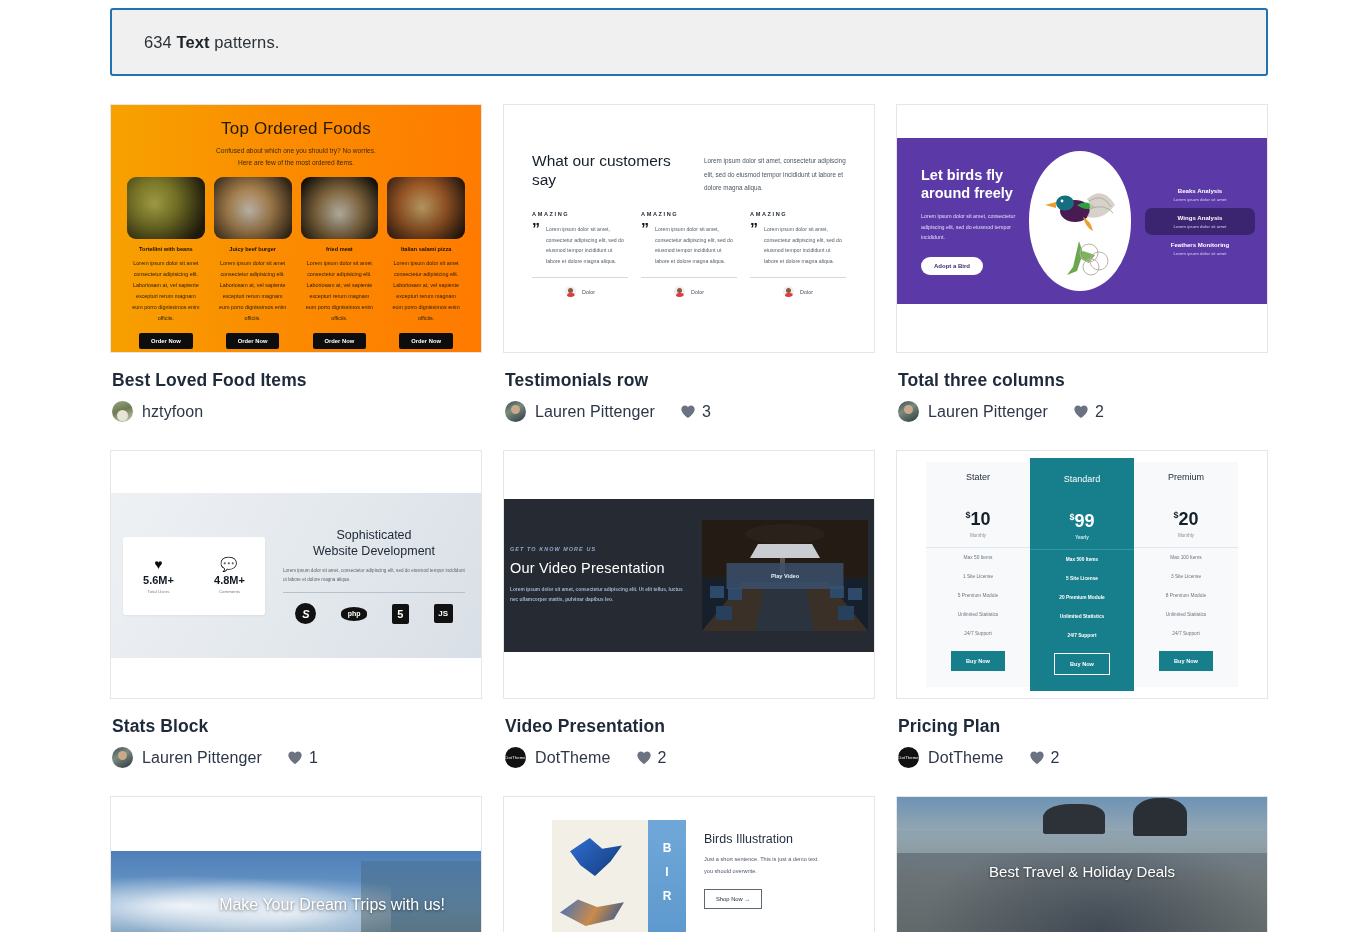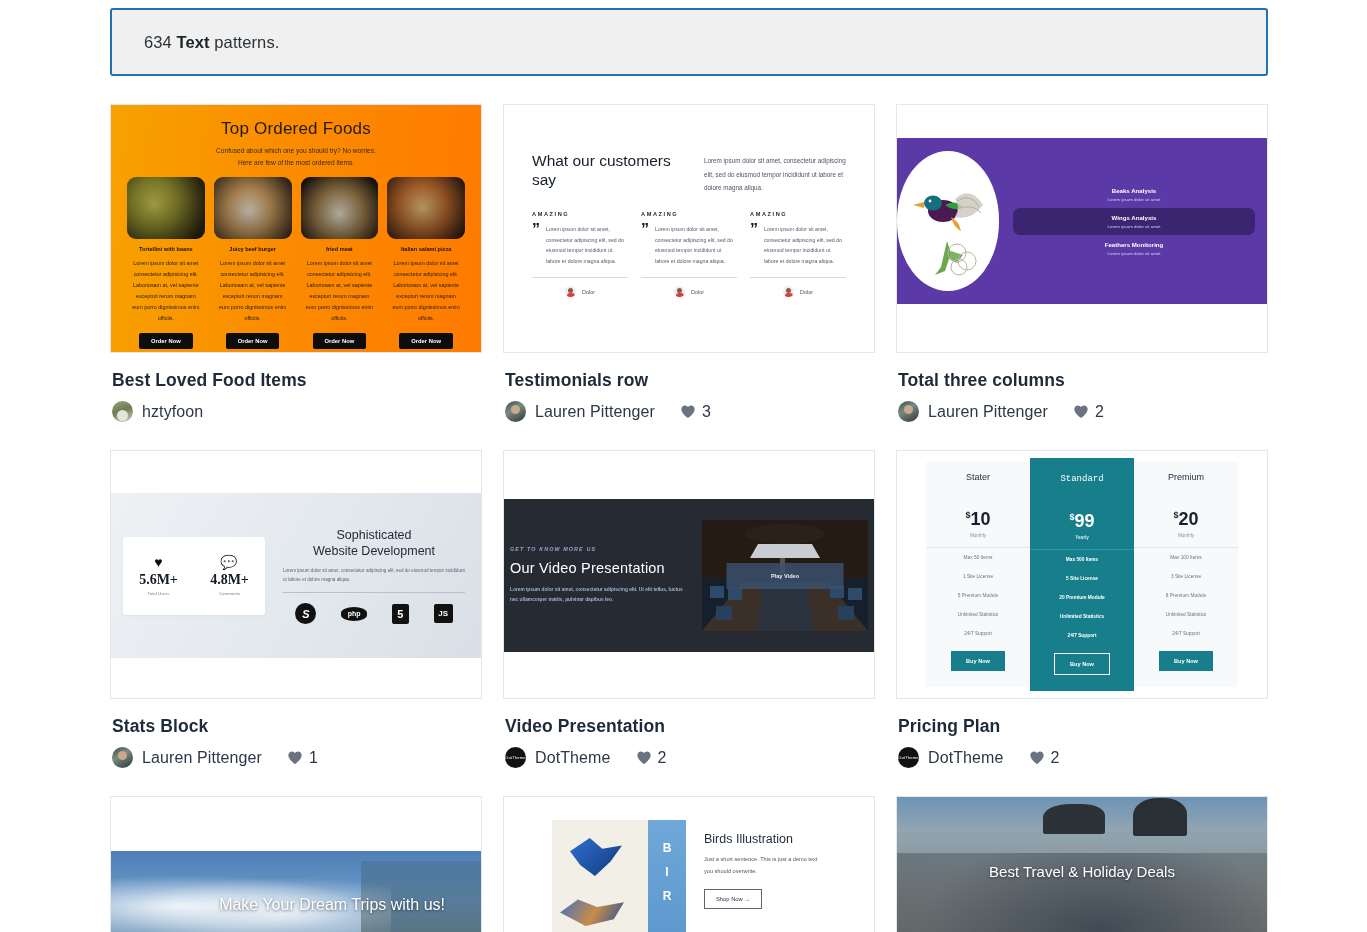--- a/index.html
+++ b/index.html
@@ -114,21 +114,21 @@
   .bfeat { text-align:center; padding:6px 4px; border-radius:7px; }
   .bfeat.on { background:#3b2570; }
   .bfeat-t { font-size:6.1px; font-weight:700; color:#fff; margin-bottom:3px;}
   .bfeat-s { font-size:4.4px; color:#d8cef3;}
 
   
   .stats { position:absolute; left:0; right:0; top:42px; height:165px; background:linear-gradient(120deg,#eef1f4 0%,#e3e8ed 55%,#d9dfe6 100%); display:flex; align-items:center; padding: 0 12px;}
   .stats-box { background:#fff; width:142px; height:78px; border-radius:3px; display:flex; box-shadow:0 1px 3px rgba(0,0,0,.05); }
   .sbox { flex:1; display:flex; flex-direction:column; align-items:center; justify-content:center; gap:3px;}
   .sicon { font-size:14px; line-height:1; color:#0b0b0b;}
-  .snum { font-size:14px; font-weight:700; color:#121a24;font-family:Liberation Serif, serif;}
+  .snum { font-size:11px; font-weight:700; color:#121a24;}
   .slab { font-size:4.4px; color:#7b838d;}
   .stats-r { flex:1; padding-left:18px; padding-right:4px; }
   .stats-h { font-size:12.5px; color:#212b38; line-height:1.3; margin-bottom:7px;text-align:center;}
   .stats-p { font-size:4.6px; color:#5d6674; line-height:2.0; margin-bottom:8px;}
   .stats-rule { height:1px; background:#b9c0c8; margin-bottom:10px; }
   .logos { display:flex; justify-content:space-around; align-items:center; }
   .lg { width:22px;height:22px;display:flex;align-items:center;justify-content:center;color:#111;font-weight:700;}
   .lg-html { background:#111;color:#fff;font-size:11px;border-radius:2px;width:17px;height:20px;}
   .lg-js { background:#111;color:#fff;font-size:8px;border-radius:2px;width:19px;height:19px;}
   .lg-php { background:#111;color:#fff;font-size:7px;border-radius:50%/42%;width:26px;height:14px;}
@@ -146,21 +146,21 @@
   .play-btn { position:absolute; left:50%; top:50%; transform:translate(-50%,-50%);
               background:rgba(60,82,110,.82); color:#e8eef6; font-size:5.6px; font-weight:700;
               padding:10px 0; width:117px; text-align:center; }
 
   
   .pr { position:absolute; inset:0; background:#fff; display:flex; align-items:center; justify-content:center; }
   .pr-wrap { display:flex; align-items:center; }
   .pcol { width:104px; background:#f7f9fb; padding:10px 0 0; text-align:center; }
   .pcol.mid { background:#177e8b; color:#fff; width:104px; padding:16px 0 0; margin:0; }
   .pname { font-size:9px; color:#1e2a36; margin-bottom:3px;}
-  .pcol.mid .pname { color:#fff;font-family:Liberation Mono, monospace; }
+  .pcol.mid .pname { color:#fff; }
   .pprice { font-size:18px; font-weight:700; color:#16202b; line-height:1;margin-top:28px;}
   .pcol.mid .pprice { color:#fff; }
   .pprice sup { font-size:9px; font-weight:700; vertical-align:super; }
   .pper { font-size:4.6px; color:#8a939c; margin-top:5px;}
   .pcol.mid .pper { color:#cfeaee; font-weight:700;}
   .pdiv { height:1px; background:#e2e7ec; margin:9px 0 0;}
   .pcol.mid .pdiv { background:#2a9aa8; }
   .pfeat { font-size:4.8px; color:#6c757e; padding:7px 0;}
   .pcol.mid .pfeat { color:#fff; font-weight:700;}
   .pbtn { display:inline-block; background:#177e8b; color:#fff; font-size:5.6px; font-weight:700; padding:7px 15px; margin:8px 0 16px;}
@@ -320,20 +320,25 @@
               </svg>
             <span class="likecount">3</span>
           </div>
         </div>
       </div>
     </div>
 
     <div class="cell">
       <div class="thumb">
         <div class="bird">
+          <div class="bird-l">
+            <div class="bird-h">Let birds fly around freely</div>
+            <div class="bird-p">Lorem ipsum dolor sit amet, consectetur adipiscing elit, sed do eiusmod tempor incididunt.</div>
+            <div class="bird-btn">Adopt a Bird</div>
+          </div>
           <div class="bird-c">
             <svg class="bird-art" viewBox="0 0 78 110">
               <path d="M36 70 L30 96 L24 104 L34 100 L40 82 Z" fill="#6aa84f"></path>
               <path d="M40 80 L52 84 L46 92 L38 88 Z" fill="#7cb35c"></path>
               <ellipse cx="32" cy="40" rx="15" ry="11" fill="#4a1a52"></ellipse>
               <ellipse cx="22" cy="32" rx="9" ry="7.5" fill="#14707f"></ellipse>
               <path d="M13 31 L2 34 L13 37 Z" fill="#e8a030"></path>
               <path d="M34 34 q10 -6 18 2 q-9 5 -18 -2z" fill="#2f9e3f"></path>
               <path d="M40 46 q8 4 10 14 q-7 -3 -10 -14z" fill="#e8a030"></path>
               <path d="M44 28 q16 -14 28 6 q-12 16 -28 12 q6 -10 0 -18z" fill="#cfcac0" opacity=".85"></path>

